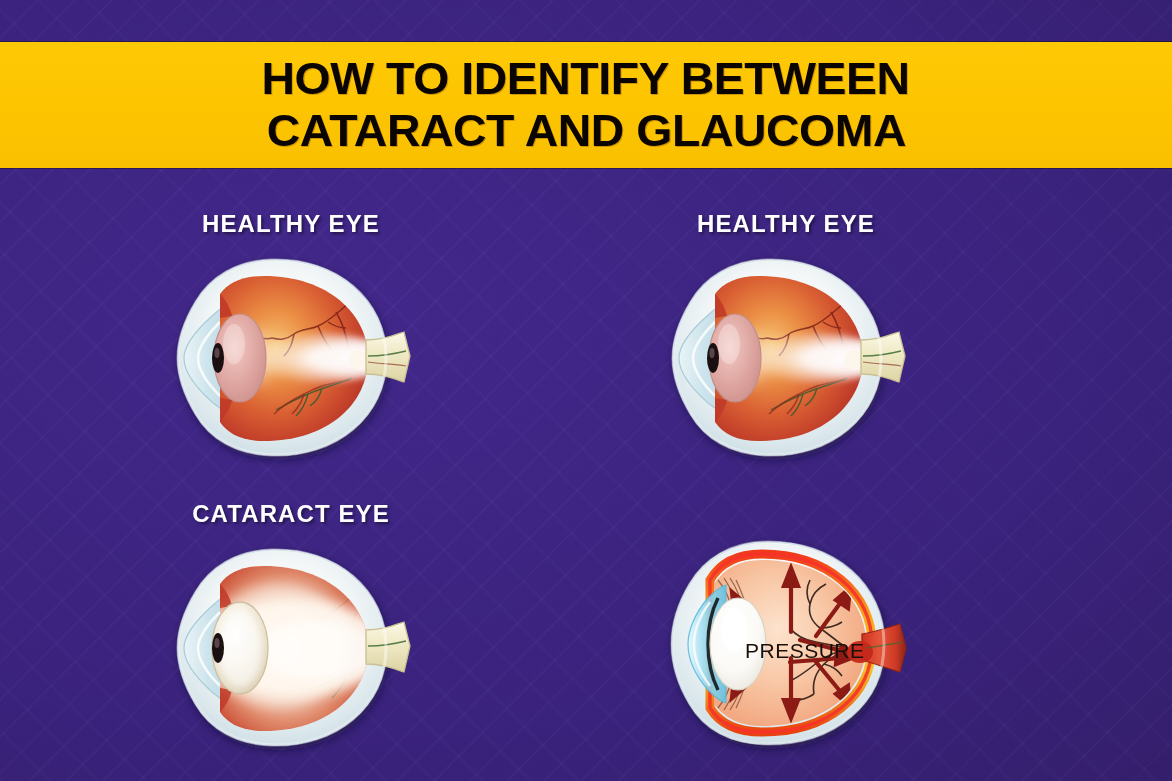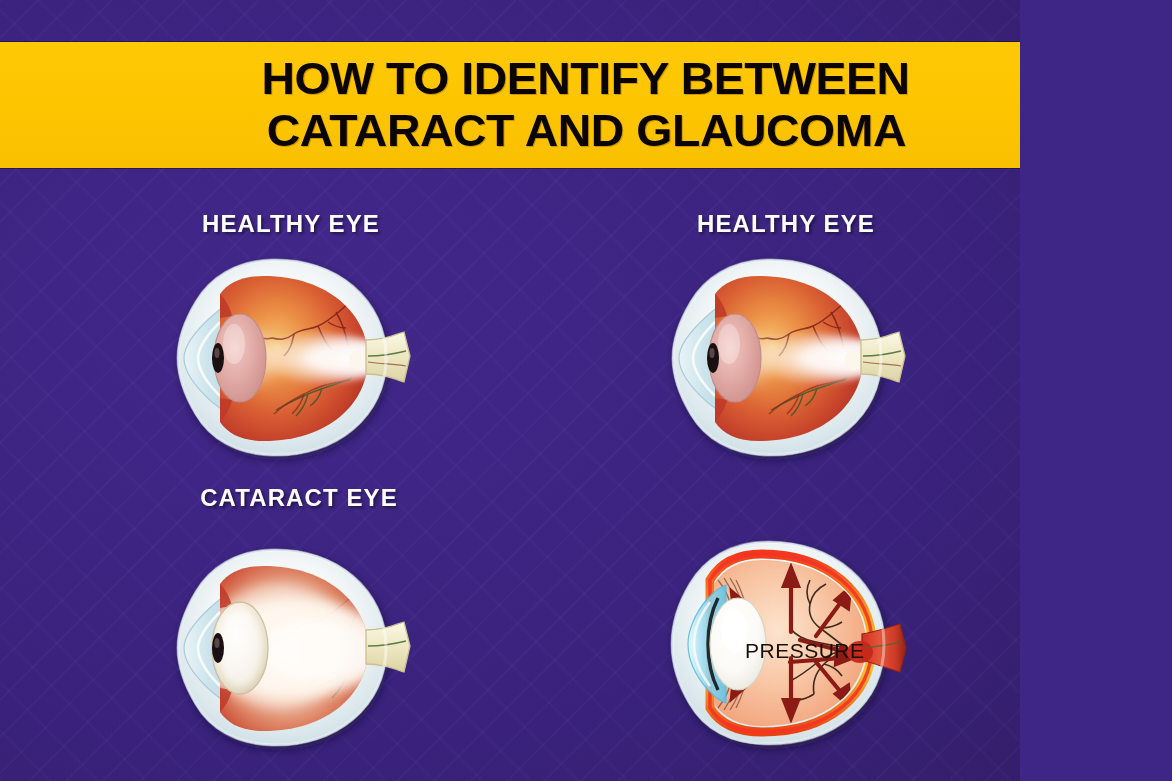--- a/index.html
+++ b/index.html
@@ -2,21 +2,21 @@
 <html><head>
 <meta charset="utf-8">
 <style>
   html,body{margin:0;padding:0;}
   body{
     width:1172px;height:781px;overflow:hidden;
     font-family:"Liberation Sans", sans-serif;
     background:#3e2687;
   }
   #stage{
-    position:relative;width:1020px;height:781px;
+    position:relative;width:1172px;height:781px;
     background:
       repeating-linear-gradient(135deg, rgba(255,255,255,0.018) 0 2px, rgba(0,0,0,0.02) 2px 26px),
       repeating-linear-gradient(45deg, rgba(255,255,255,0.012) 0 3px, rgba(0,0,0,0.015) 3px 34px),
       radial-gradient(ellipse at 30% 40%, #44298f 0%, #3c2482 60%, #36206f 100%);
     overflow:hidden;
   }
   
   #titleband{
     position:absolute;left:0;top:42px;width:1172px;height:126px;
     background:linear-gradient(180deg,#FFC907 0%,#FDC500 50%,#F8C000 100%);
@@ -54,21 +54,21 @@
 
 <div id="stage">
 
   <div id="titleband">
     <div class="tline">HOW TO IDENTIFY BETWEEN</div>
     <div class="tline">CATARACT AND GLAUCOMA</div>
   </div>
 
   <div class="eyelabel" style="left:291px;top:210px;">HEALTHY EYE</div>
   <div class="eyelabel" style="left:786px;top:210px;">HEALTHY EYE</div>
-  <div class="eyelabel" style="left:291px;top:484px;margin-left:8px;">CATARACT EYE</div>
+  <div class="eyelabel" style="left:291px;top:500px;">CATARACT EYE</div>
 
   <svg width="0" height="0" style="position:absolute">
     <defs>
 
       <radialGradient id="gSclera" cx="50%" cy="40%" r="62%">
         <stop offset="0%" stop-color="#ffffff"></stop>
         <stop offset="55%" stop-color="#f4f7f8"></stop>
         <stop offset="82%" stop-color="#dfeaee"></stop>
         <stop offset="100%" stop-color="#cfe0e6"></stop>
       </radialGradient>

